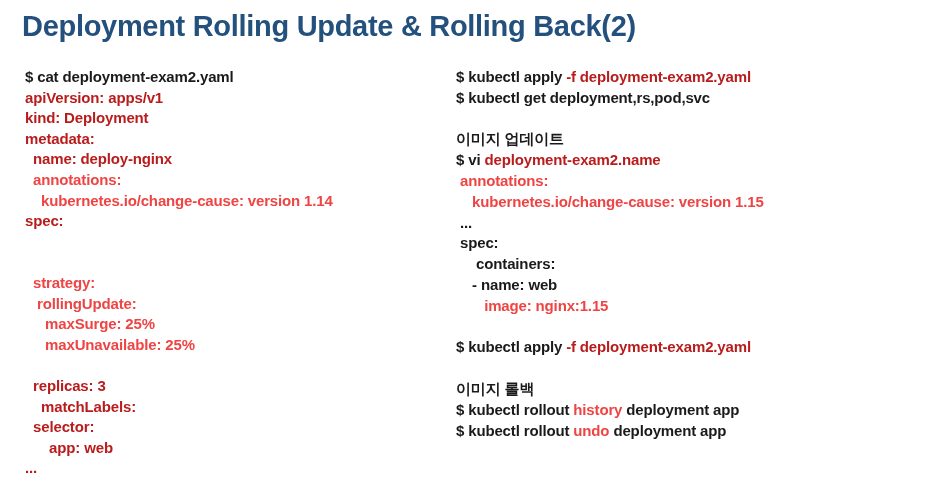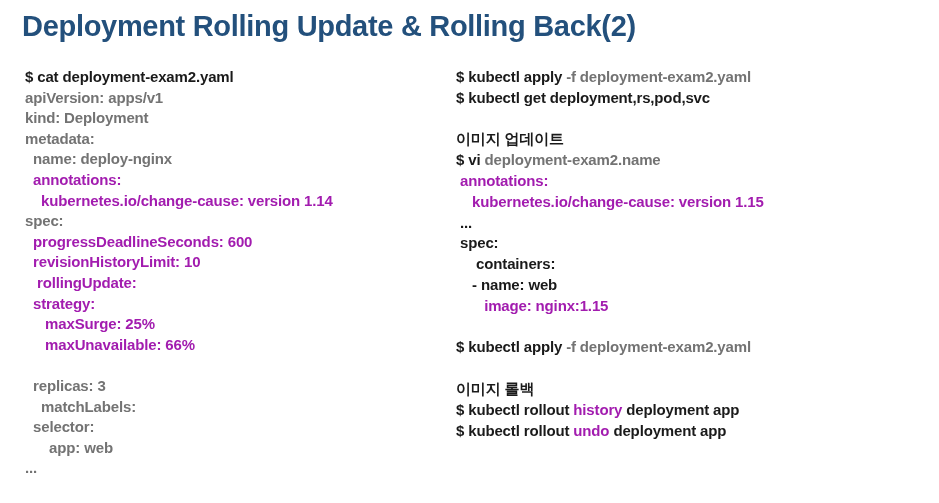--- a/index.html
+++ b/index.html
@@ -62,22 +62,22 @@
   }
 
   #right-column .code-line {
     line-height: 20.8px;
   }
 
   .code-line.blank {
     color: transparent;
   }
 
-  .tok-blue  { color: #737373; }
-  .tok-red   { color: #a21caf; }
+  .tok-blue  { color: #b91c1c; }
+  .tok-red   { color: #ef4444; }
   .tok-black { color: #1A1A1A; }
 
   
   #right-column .code-line { overflow: visible; }
 </style>
 </head>
 <body>
 
 <div id="slide">
 
@@ -85,26 +85,26 @@
 
   <div id="left-column" class="column">
       <div class="code-line"><span class="tok-black">$ cat deployment-exam2.yaml</span></div>
       <div class="code-line"><span class="tok-blue">apiVersion: apps/v1</span></div>
       <div class="code-line"><span class="tok-blue">kind: Deployment</span></div>
       <div class="code-line"><span class="tok-blue">metadata:</span></div>
       <div class="code-line"><span>  </span><span class="tok-blue">name: deploy-nginx</span></div>
       <div class="code-line"><span>  </span><span class="tok-red">annotations:</span></div>
       <div class="code-line"><span>    </span><span class="tok-red">kubernetes.io/change-cause: version 1.14</span></div>
       <div class="code-line"><span class="tok-blue">spec:</span></div>
-      <div class="code-line"><span>  </span><span class="tok-red">progressDeadlineSeconds: 600</span></div>
-      <div class="code-line"><span>  </span><span class="tok-red">revisionHistoryLimit: 10</span></div>
+      <div class="code-line"><span>  </span></div>
+      <div class="code-line"><span>  </span></div>
+      <div class="code-line"><span>  </span><span class="tok-red">strategy:</span></div>
       <div class="code-line"><span>   </span><span class="tok-red">rollingUpdate:</span></div>
-      <div class="code-line"><span>  </span><span class="tok-red">strategy:</span></div>
       <div class="code-line"><span>     </span><span class="tok-red">maxSurge: 25%</span></div>
-      <div class="code-line"><span>     </span><span class="tok-red">maxUnavailable: 66%</span></div>
+      <div class="code-line"><span>     </span><span class="tok-red">maxUnavailable: 25%</span></div>
       <div class="code-line"><span>   </span></div>
       <div class="code-line"><span>  </span><span class="tok-blue">replicas: 3</span></div>
       <div class="code-line"><span>    </span><span class="tok-blue">matchLabels:</span></div>
       <div class="code-line"><span>  </span><span class="tok-blue">selector:</span></div>
       <div class="code-line"><span>      </span><span class="tok-blue">app: web</span></div>
       <div class="code-line"><span class="tok-blue">...</span></div>
     </div>
 
   <div id="right-column" class="column">
       <div class="code-line"><span class="tok-black">$ kubectl apply </span><span class="tok-blue">-f deployment-exam2.yaml</span></div>

